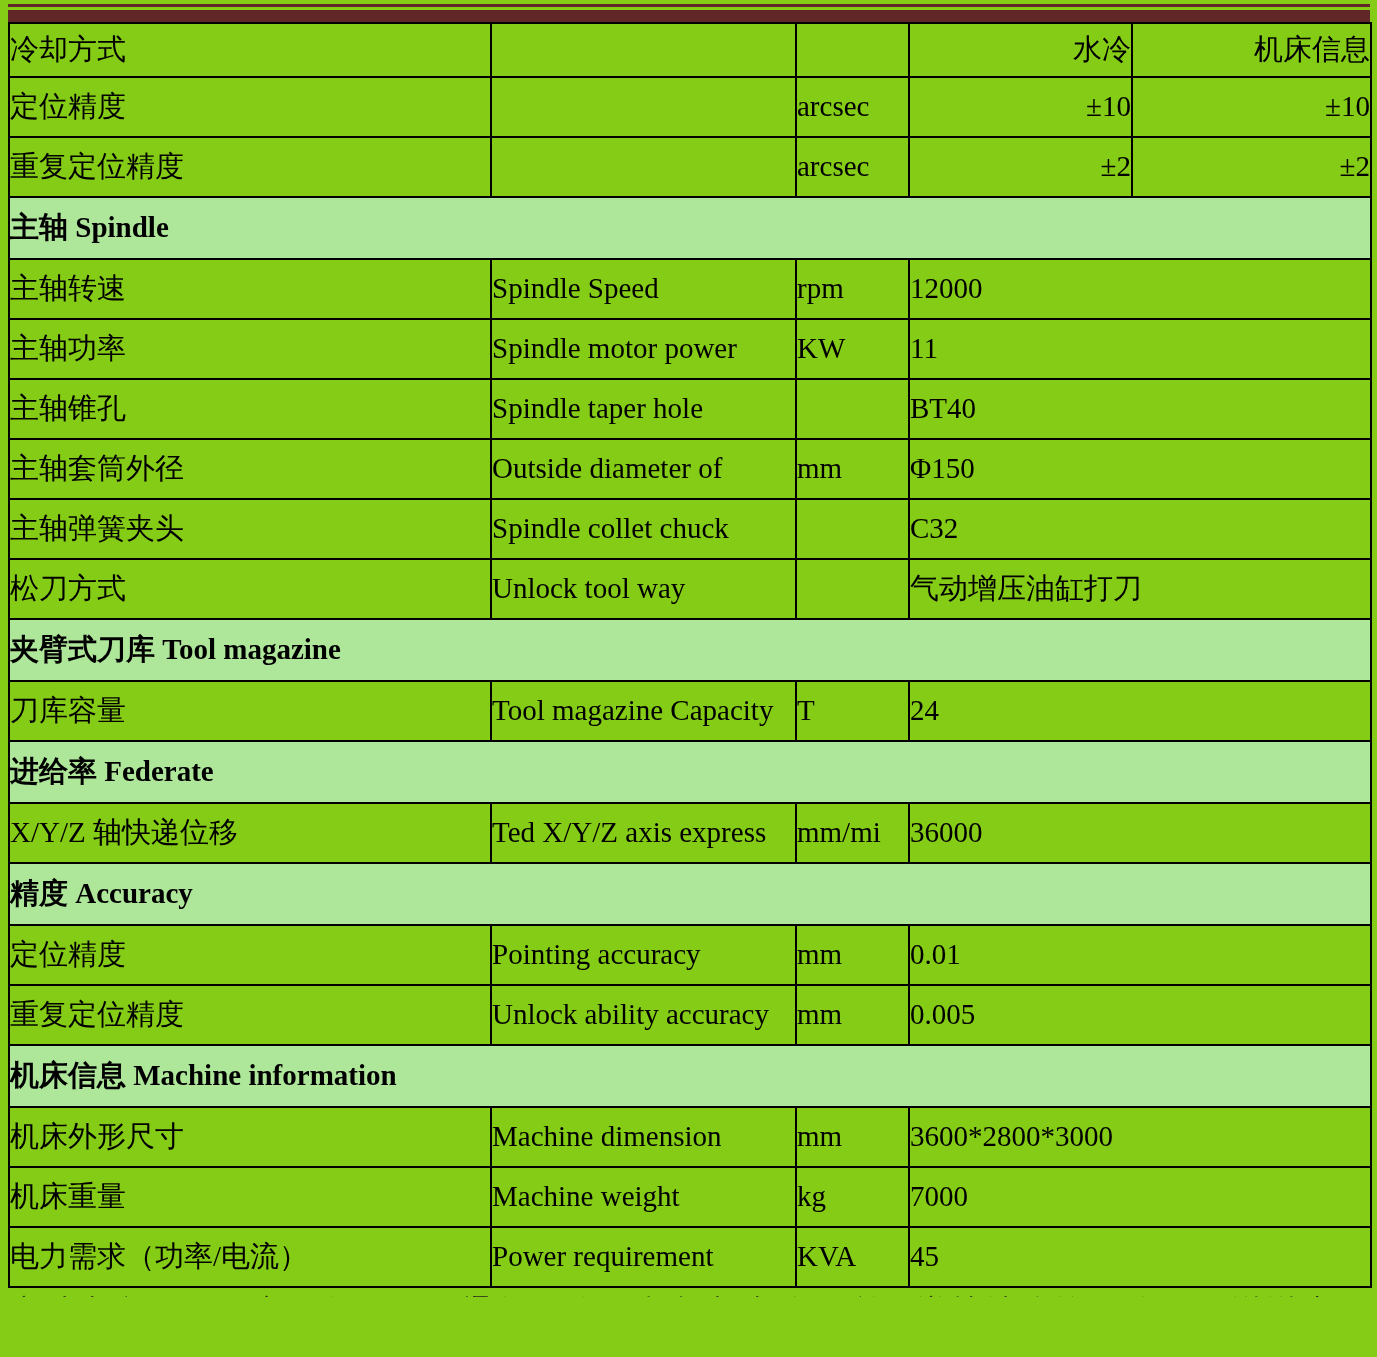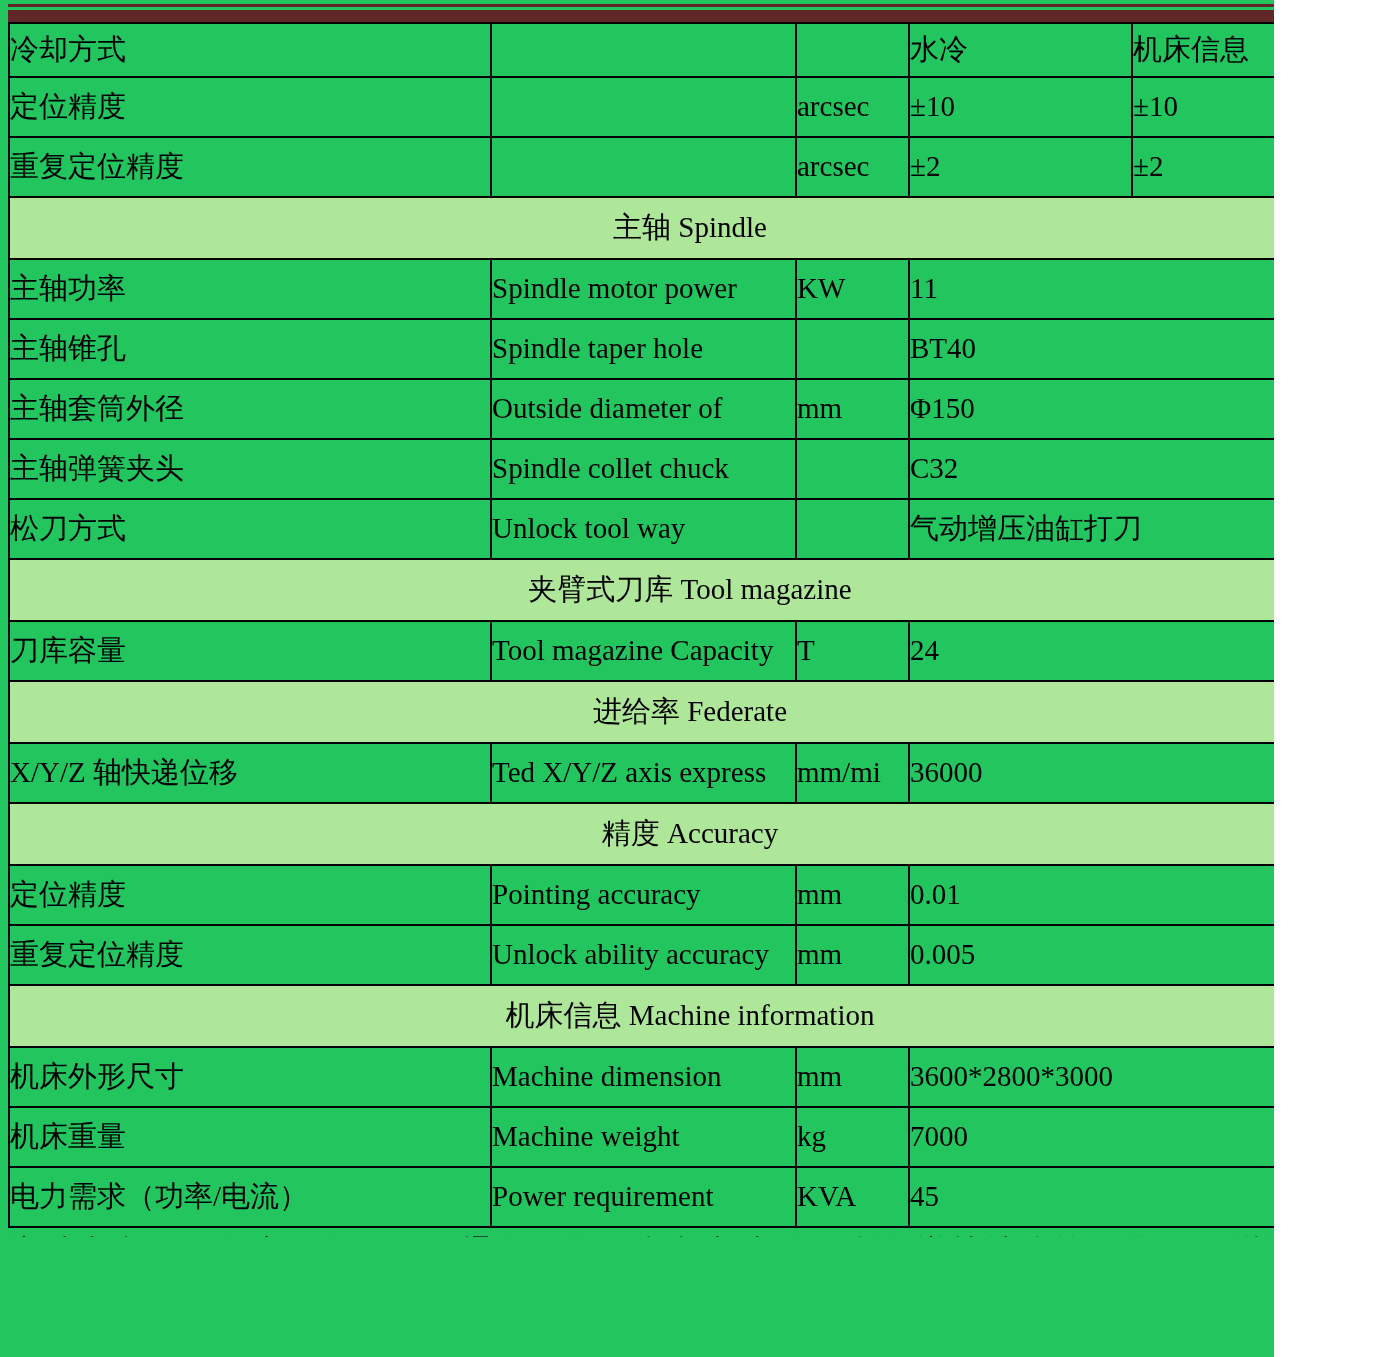--- a/index.html
+++ b/index.html
@@ -4,24 +4,24 @@
 <style>
   html, body {
     margin: 0;
     padding: 0;
     background: #ffffff;
     font-family: "Liberation Serif", "DejaVu Serif", serif;
     color: #000000;
   }
   .page {
     position: relative;
-    width: 1274px;
+    width: 1377px;
     height: 1357px;
     overflow: hidden;
-    background: #22c55e;
+    background: #84cc16;
   }
   .rules {
     width: 1362px;
     margin-left: 8px;
     padding-top: 4px;
   }
   .rule-thin {
     height: 3px;
     background: #612728;
     margin-bottom: 3px;
@@ -50,27 +50,26 @@
     overflow: hidden;
     white-space: nowrap;
   }
   tr.h54 { height: 54px; }
   tr.h60 { height: 60px; }
   tr.h62 { height: 62px; }
   td.name-cn   { padding-left: 13px; }
   td.name-en   { padding-left: 12px; }
   td.unit      { padding-left: 9px; font-size: 27px; }
   td.val       { padding-left: 15px; }
-  td.val-c     { text-align: left; }
+  td.val-c     { text-align: right; }
   td.section-hdr {
     background: #aee69a;
-    font-weight: normal;
+    font-weight: bold;
     padding-left: 13px;
     font-size: 30px;
-    text-align: center;
   }
   .cutoff-strip {
     width: 1362px;
     margin-left: 8px;
     margin-top: 2px;
     height: 7px;
     overflow: hidden;
     font-size: 29px;
     line-height: 40px;
     letter-spacing: 6px;
@@ -117,20 +116,26 @@
         <td class="name-en"></td>
         <td class="unit">arcsec</td>
         <td class="val-c">±2</td>
         <td class="val-c">±2</td>
       </tr>
 
       <tr class="h62">
         <td class="section-hdr" colspan="5">主轴 Spindle</td>
       </tr>
       <tr class="h60">
+        <td class="name-cn">主轴转速</td>
+        <td class="name-en">Spindle Speed</td>
+        <td class="unit">rpm</td>
+        <td class="val" colspan="2">12000</td>
+      </tr>
+      <tr class="h60">
         <td class="name-cn">主轴功率</td>
         <td class="name-en">Spindle motor power</td>
         <td class="unit">KW</td>
         <td class="val" colspan="2">11</td>
       </tr>
       <tr class="h60">
         <td class="name-cn">主轴锥孔</td>
         <td class="name-en">Spindle taper hole</td>
         <td class="unit"></td>
         <td class="val" colspan="2">BT40</td>

